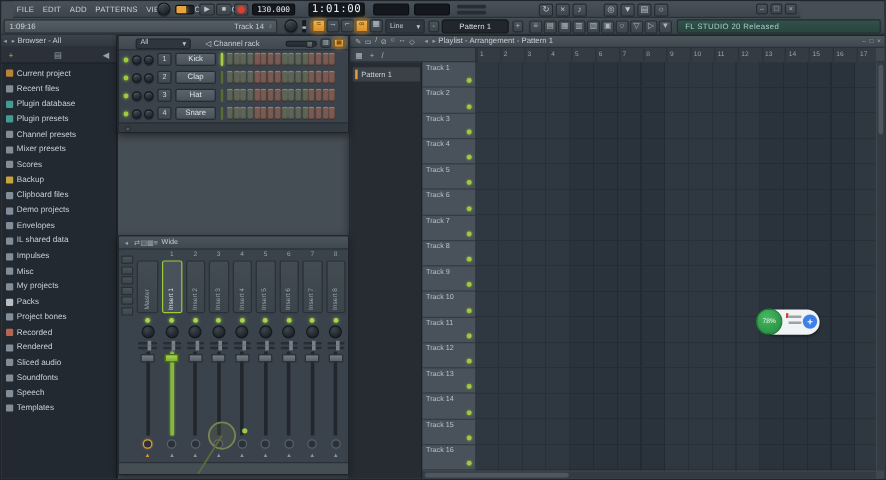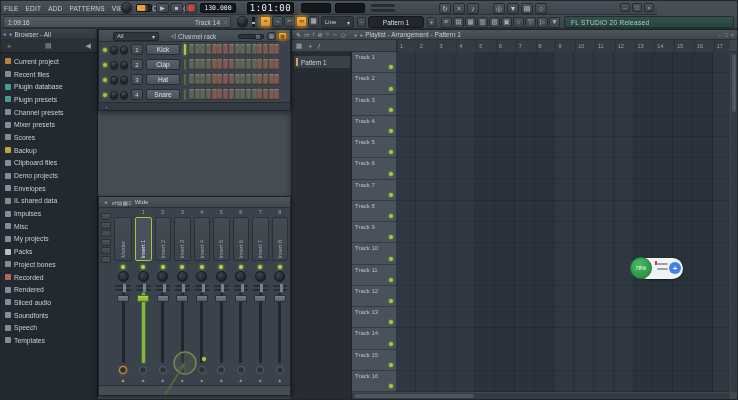--- a/index.html
+++ b/index.html
@@ -1,19 +1,19 @@
 <!DOCTYPE html>
 <html><head>
 <meta charset="utf-8">
 <style>
 *{margin:0;padding:0;box-sizing:border-box;font-family:"Liberation Sans",sans-serif;-webkit-font-smoothing:none}
 html,body{width:738px;height:400px;overflow:hidden;background:#454d55}
 .stage{position:absolute;inset:0;width:738px;height:400px;background:#454d55;border:1px solid #20262c;overflow:hidden}
 
-.menubar{position:absolute;left:0;top:0;width:656px;height:14px;background:linear-gradient(#49525a,#3c444c);border-bottom:1px solid #2a3036;z-index:30}
+.menubar{position:absolute;left:10px;top:0;width:656px;height:14px;background:linear-gradient(#49525a,#3c444c);border-bottom:1px solid #2a3036;z-index:30}
 .menu-items{position:absolute;left:3px;top:0;height:14px;display:flex;align-items:center;gap:7px}
 .menu-item{font-size:6.5px;color:#c9d1d8;letter-spacing:.2px}
 .knob{border-radius:50%;background:radial-gradient(circle at 35% 30%,#3d454d,#1e242a 72%);border:1px solid #14181c;box-shadow:inset 0 1px 1px rgba(255,255,255,.18),0 1px 1px rgba(0,0,0,.4)}
 .k1{position:absolute;left:120px;top:1px;width:11px;height:11px}
 .patsong{position:absolute;left:135px;top:3px;width:16px;height:8px;border-radius:2px;background:#1c2126;border:1px solid #101418;overflow:hidden}
 .patsong i{position:absolute;left:0;top:0;width:8px;height:8px;background:#e8a33c;box-shadow:0 0 4px #e8a33c}
 .tbtn{background:linear-gradient(#4b535b,#3c444c);border:1px solid #262c32;border-radius:2px;color:#bdc7cf;font-size:6px;display:flex;align-items:center;justify-content:center;line-height:1}
 .play{position:absolute;left:155px;top:2px;width:13px;height:10px}
 .stop{position:absolute;left:169px;top:2px;width:13px;height:10px}
 .rec{position:absolute;left:184px;top:2px;width:12px;height:10px}

